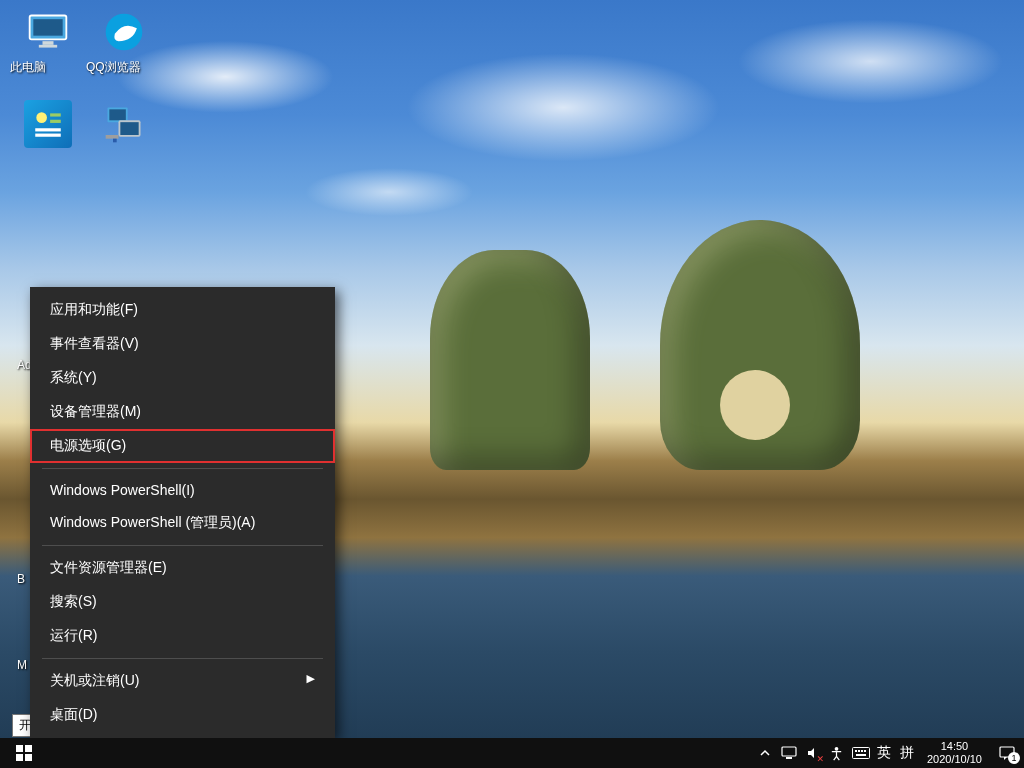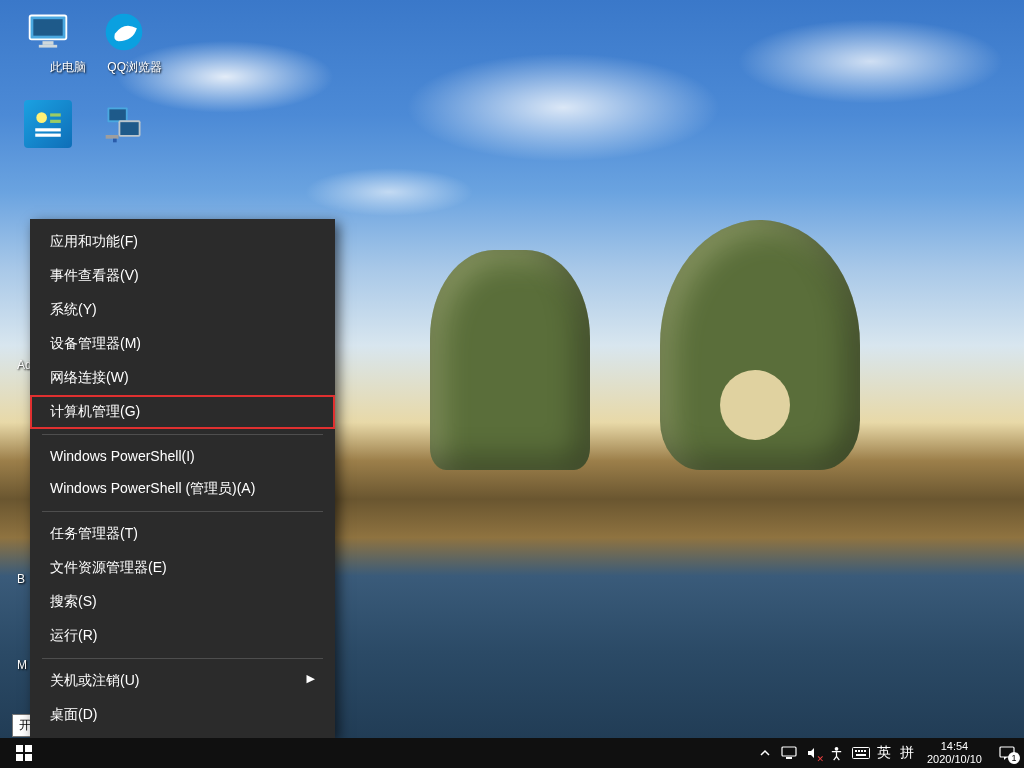--- a/index.html
+++ b/index.html
@@ -27,21 +27,21 @@
   .rock {
     position:absolute; background:#5a6e3a; border-radius:40% 40% 10% 10%;
     box-shadow: inset -10px -10px 30px rgba(0,0,0,.4), inset 10px 10px 30px rgba(255,255,200,.3);
   }
   .rock.r1 { left:430px; top:250px; width:160px; height:220px; }
   .rock.r2 { left:660px; top:220px; width:200px; height:250px; border-radius:50% 50% 20% 20%; }
   .rock.r2::after { content:""; position:absolute; left:60px; top:150px; width:70px; height:70px; background:#e0d2a0; border-radius:50%; }
 
   
   .dicon {
-    position:absolute; width:76px; text-align:right; color:#fff; font-size:12px;
+    position:absolute; width:76px; text-align:left; color:#fff; font-size:12px;
     text-shadow:1px 1px 2px #000;
   }
   .dicon .glyph {
     width:48px; height:48px; margin:0 auto 4px; display:flex; align-items:center; justify-content:center;
     font-size:38px;
   }
   .dicon.pc .glyph { color:#fff; }
   .dicon.qq .glyph svg { width:44px; height:44px; }
   .dicon.cp .glyph { background:linear-gradient(135deg,#1ba1e2,#0e6eb8); border-radius:4px; }
   .dicon.np .glyph { color:#2a5caa; }
@@ -165,37 +165,31 @@
       </div>
       <div class="item">
         <span>事件查看器(V)</span>
       </div>
       <div class="item">
         <span>系统(Y)</span>
       </div>
       <div class="item">
         <span>设备管理器(M)</span>
       </div>
-      <div class="item">
-        <span>网络连接(W)</span>
-      </div>
       <div class="item highlighted">
-        <span>计算机管理(G)</span>
+        <span>电源选项(G)</span>
       </div>
       <div class="sep"></div>
       <div class="item">
         <span>Windows PowerShell(I)</span>
       </div>
       <div class="item">
         <span>Windows PowerShell (管理员)(A)</span>
       </div>
       <div class="sep"></div>
-      <div class="item">
-        <span>任务管理器(T)</span>
-      </div>
       <div class="item">
         <span>文件资源管理器(E)</span>
       </div>
       <div class="item">
         <span>搜索(S)</span>
       </div>
       <div class="item">
         <span>运行(R)</span>
       </div>
       <div class="sep"></div>
@@ -252,21 +246,21 @@
             <rect x="4" y="7" width="10" height="2" fill="#fff"></rect>
           </svg>
       </div>
       <div class="ticon wide">
           <span>英</span>
         </div>
       <div class="ticon wide">
           <span>拼</span>
         </div>
       <div class="clock">
-        <div>14:54</div>
+        <div>14:50</div>
         <div>2020/10/10</div>
       </div>
       <div class="notif">
         <svg width="16" height="16" viewBox="0 0 16 16">
             <rect x="1" y="2" width="14" height="10" rx="1" fill="none" stroke="#fff" stroke-width="1.2"></rect>
             <path d="M5 12 l0 3 l3 -3" fill="#fff"></path>
           </svg>
         <span class="badge">1</span>
       </div>
     </div>

